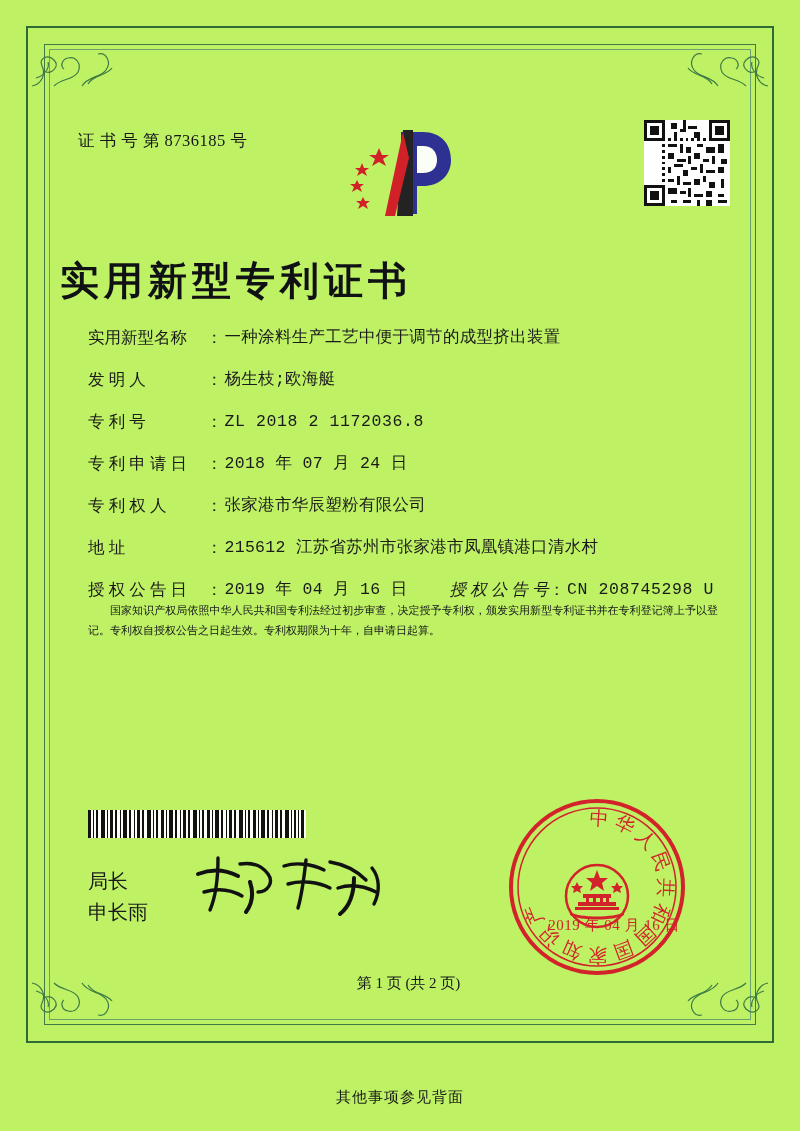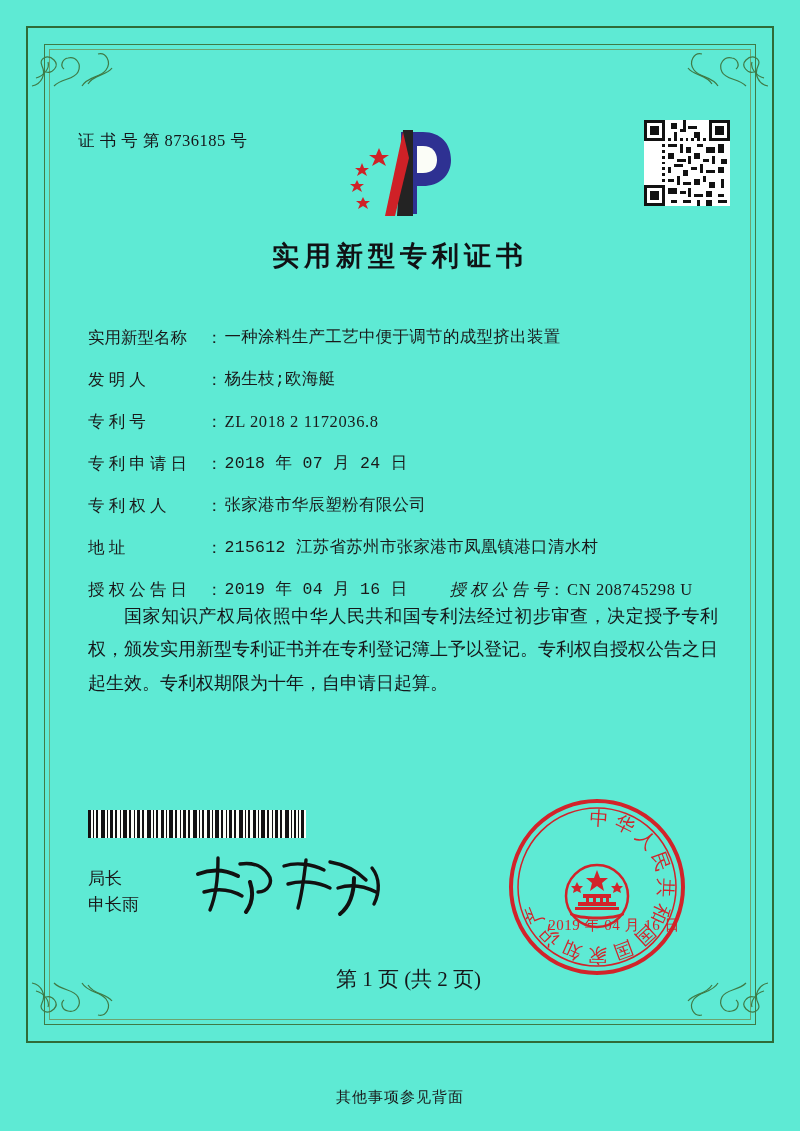--- a/index.html
+++ b/index.html
@@ -11,21 +11,21 @@
     width: 800px;
     height: 1131px;
     font-family: "Liberation Serif", "DejaVu Serif", serif;
     color: #1a1a1a;
     position: relative;
     overflow: hidden;
   }
   .page {
     position: absolute;
     inset: 0;
-    background: #5eead4;
+    background: #bef264;
   }
   
   .border-outer {
     position: absolute;
     left: 26px; top: 26px; right: 26px; bottom: 88px;
     border: 2px solid #2f6b38;
     box-sizing: border-box;
   }
   .border-inner {
     position: absolute;
@@ -84,23 +84,23 @@
     top: 60px;
     transform: translateX(-50%);
     width: 190px;
     height: 110px;
   }
   .logo svg { width: 100%; height: 100%; display: block; }
 
   .doc-title {
     position: absolute;
     left: 0; right: 0;
-    top: 180px;
-    text-align: center;
-    font-size: 27px;
+    top: 196px;
+    text-align: left;
+    font-size: 39px;
     font-weight: bold;
     letter-spacing: 5px;
     color: #101114;
     font-family: "DejaVu Serif", "Liberation Serif", serif;
   }
 
   
   .fields {
     position: absolute;
     left: 28px;
@@ -128,29 +128,29 @@
     font-family: Liberation Mono, monospace;
   }
   .frow.split .second-label {
     margin-left: 42px;
     width: auto;
     flex: 0 0 auto;
     display: inline-flex;
     justify-content: space-between;
     font-style: italic;
   }
-  .latin { font-family: Liberation Serif, serif; letter-spacing: 0.6px; }
+  .latin { font-family: Liberation Mono, monospace; letter-spacing: 0.6px; }
 
   
   .body-text {
     position: absolute;
     left: 28px;
     right: 22px;
     top: 542px;
-    font-size: 18px;
+    font-size: 11px;
     line-height: 1.85;
     text-align: justify;
     color: #15171a;
   }
   .body-text p {
     margin: 0 0 2px 0;
     text-indent: 2em;
   }
 
   
@@ -161,21 +161,21 @@
     width: 218px;
     height: 28px;
   }
   .barcode svg { display:block; width:100%; height:100%; }
 
   
   .sig-block {
     position: absolute;
     left: 28px;
     top: 808px;
-    font-size: 17px;
+    font-size: 20px;
     line-height: 1.55;
   }
   .sig-hand {
     position: absolute;
     left: 128px;
     top: 790px;
     width: 200px;
     height: 72px;
   }
   .sig-hand svg { width: 100%; height: 100%; display: block; }
@@ -198,21 +198,21 @@
     letter-spacing: 0.5px;
     font-family: "Liberation Serif", serif;
   }
 
   
   .page-no {
     position: absolute;
     left: 17px; right: 0;
     bottom: 18px;
     text-align: center;
-    font-size: 21px;
+    font-size: 15px;
     color: #15171a;
   }
   .back-note {
     position: absolute;
     left: 0; right: 0;
     bottom: 24px;
     text-align: center;
     font-size: 15px;
     color: #1a1a1a;
     letter-spacing: 1px;

